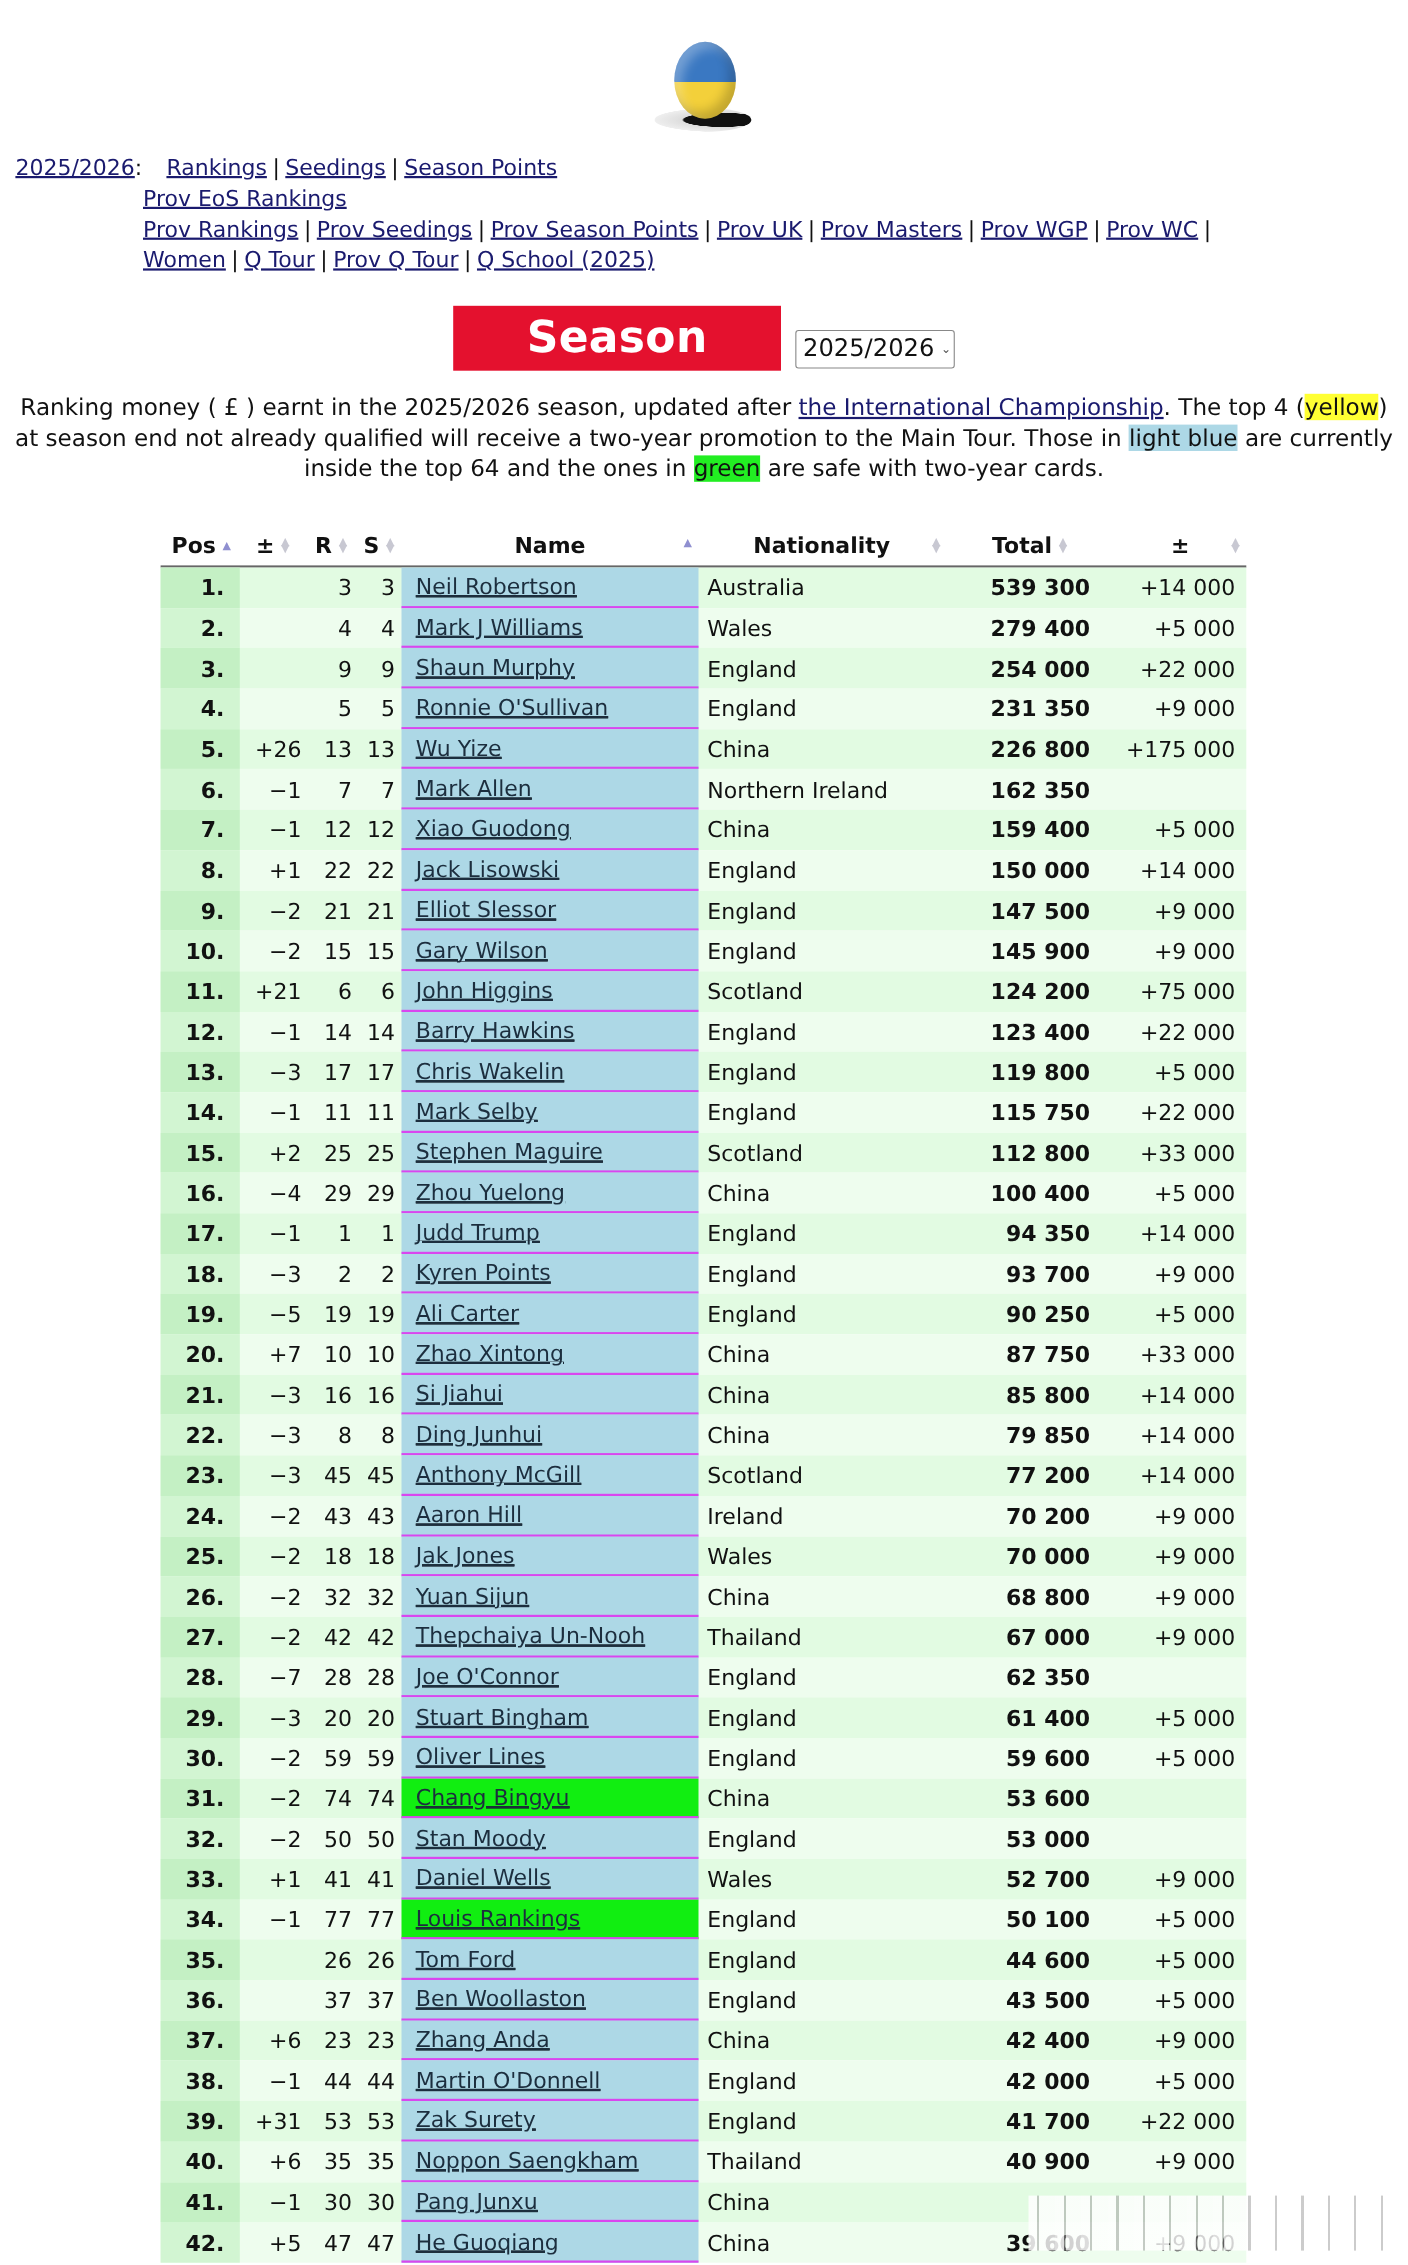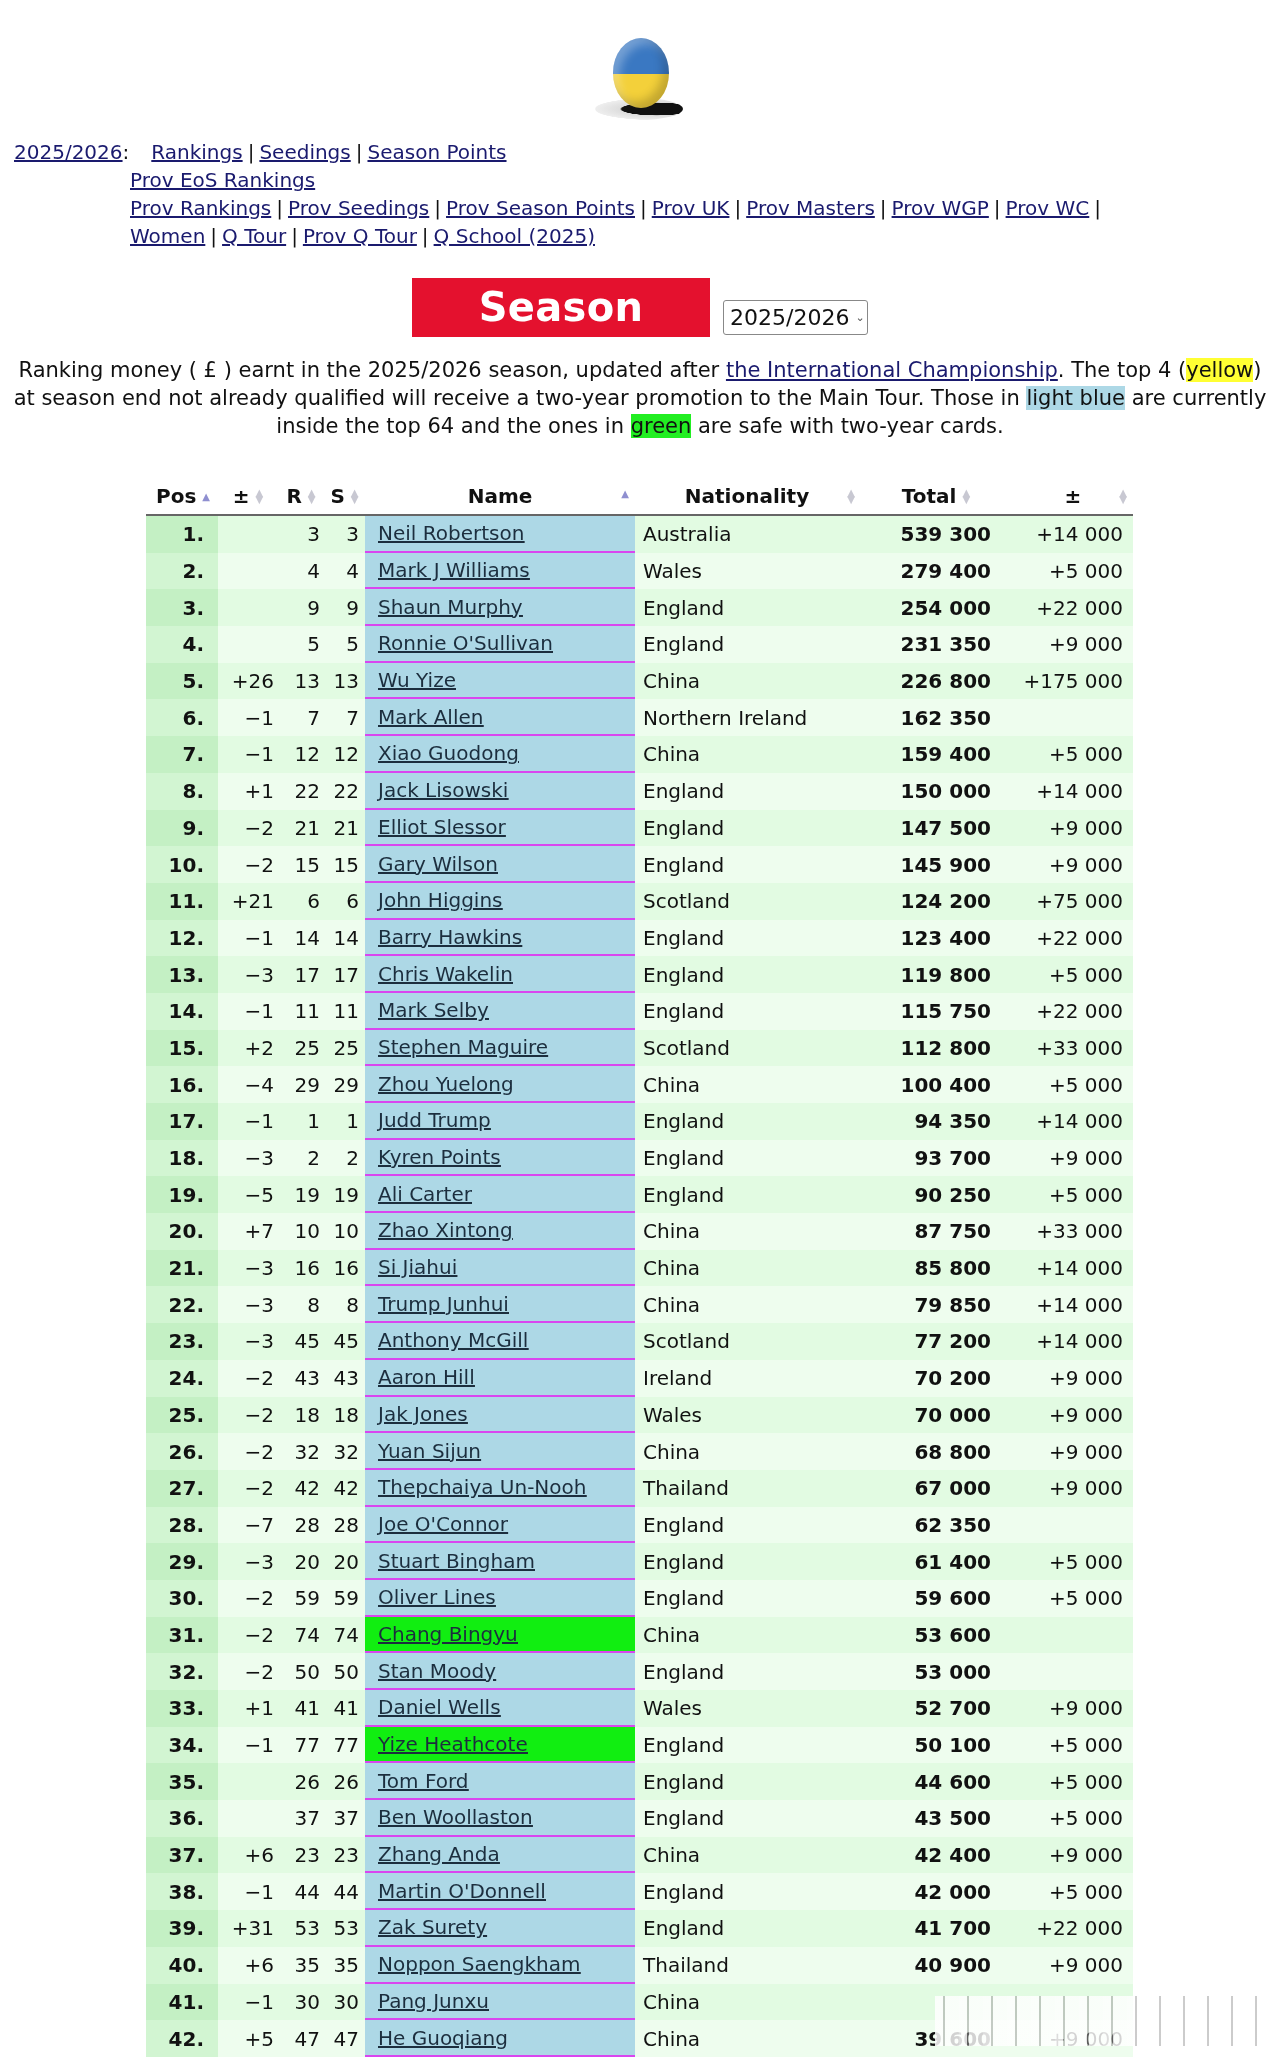--- a/index.html
+++ b/index.html
@@ -427,21 +427,21 @@
         <div class="cell c-nat">China</div>
         <div class="cell c-tot">85 800</div>
         <div class="cell c-delta">+14 000</div>
       </div>
       <div class="row even">
         <div class="cell c-pos">22.</div>
         <div class="cell c-pm">−3</div>
         <div class="cell c-r">8</div>
         <div class="cell c-s">8</div>
         <div class="cell c-name">
-          <a href="#">Trump Junhui</a>
+          <a href="#">Ding Junhui</a>
         </div>
         <div class="cell c-nat">China</div>
         <div class="cell c-tot">79 850</div>
         <div class="cell c-delta">+14 000</div>
       </div>
       <div class="row odd">
         <div class="cell c-pos">23.</div>
         <div class="cell c-pm">−3</div>
         <div class="cell c-r">45</div>
         <div class="cell c-s">45</div>
@@ -571,21 +571,21 @@
         <div class="cell c-nat">Wales</div>
         <div class="cell c-tot">52 700</div>
         <div class="cell c-delta">+9 000</div>
       </div>
       <div class="row even">
         <div class="cell c-pos">34.</div>
         <div class="cell c-pm">−1</div>
         <div class="cell c-r">77</div>
         <div class="cell c-s">77</div>
         <div class="cell c-name green">
-          <a href="#">Yize Heathcote</a>
+          <a href="#">Louis Rankings</a>
         </div>
         <div class="cell c-nat">England</div>
         <div class="cell c-tot">50 100</div>
         <div class="cell c-delta">+5 000</div>
       </div>
       <div class="row odd">
         <div class="cell c-pos">35.</div>
         <div class="cell c-pm"></div>
         <div class="cell c-r">26</div>
         <div class="cell c-s">26</div>

